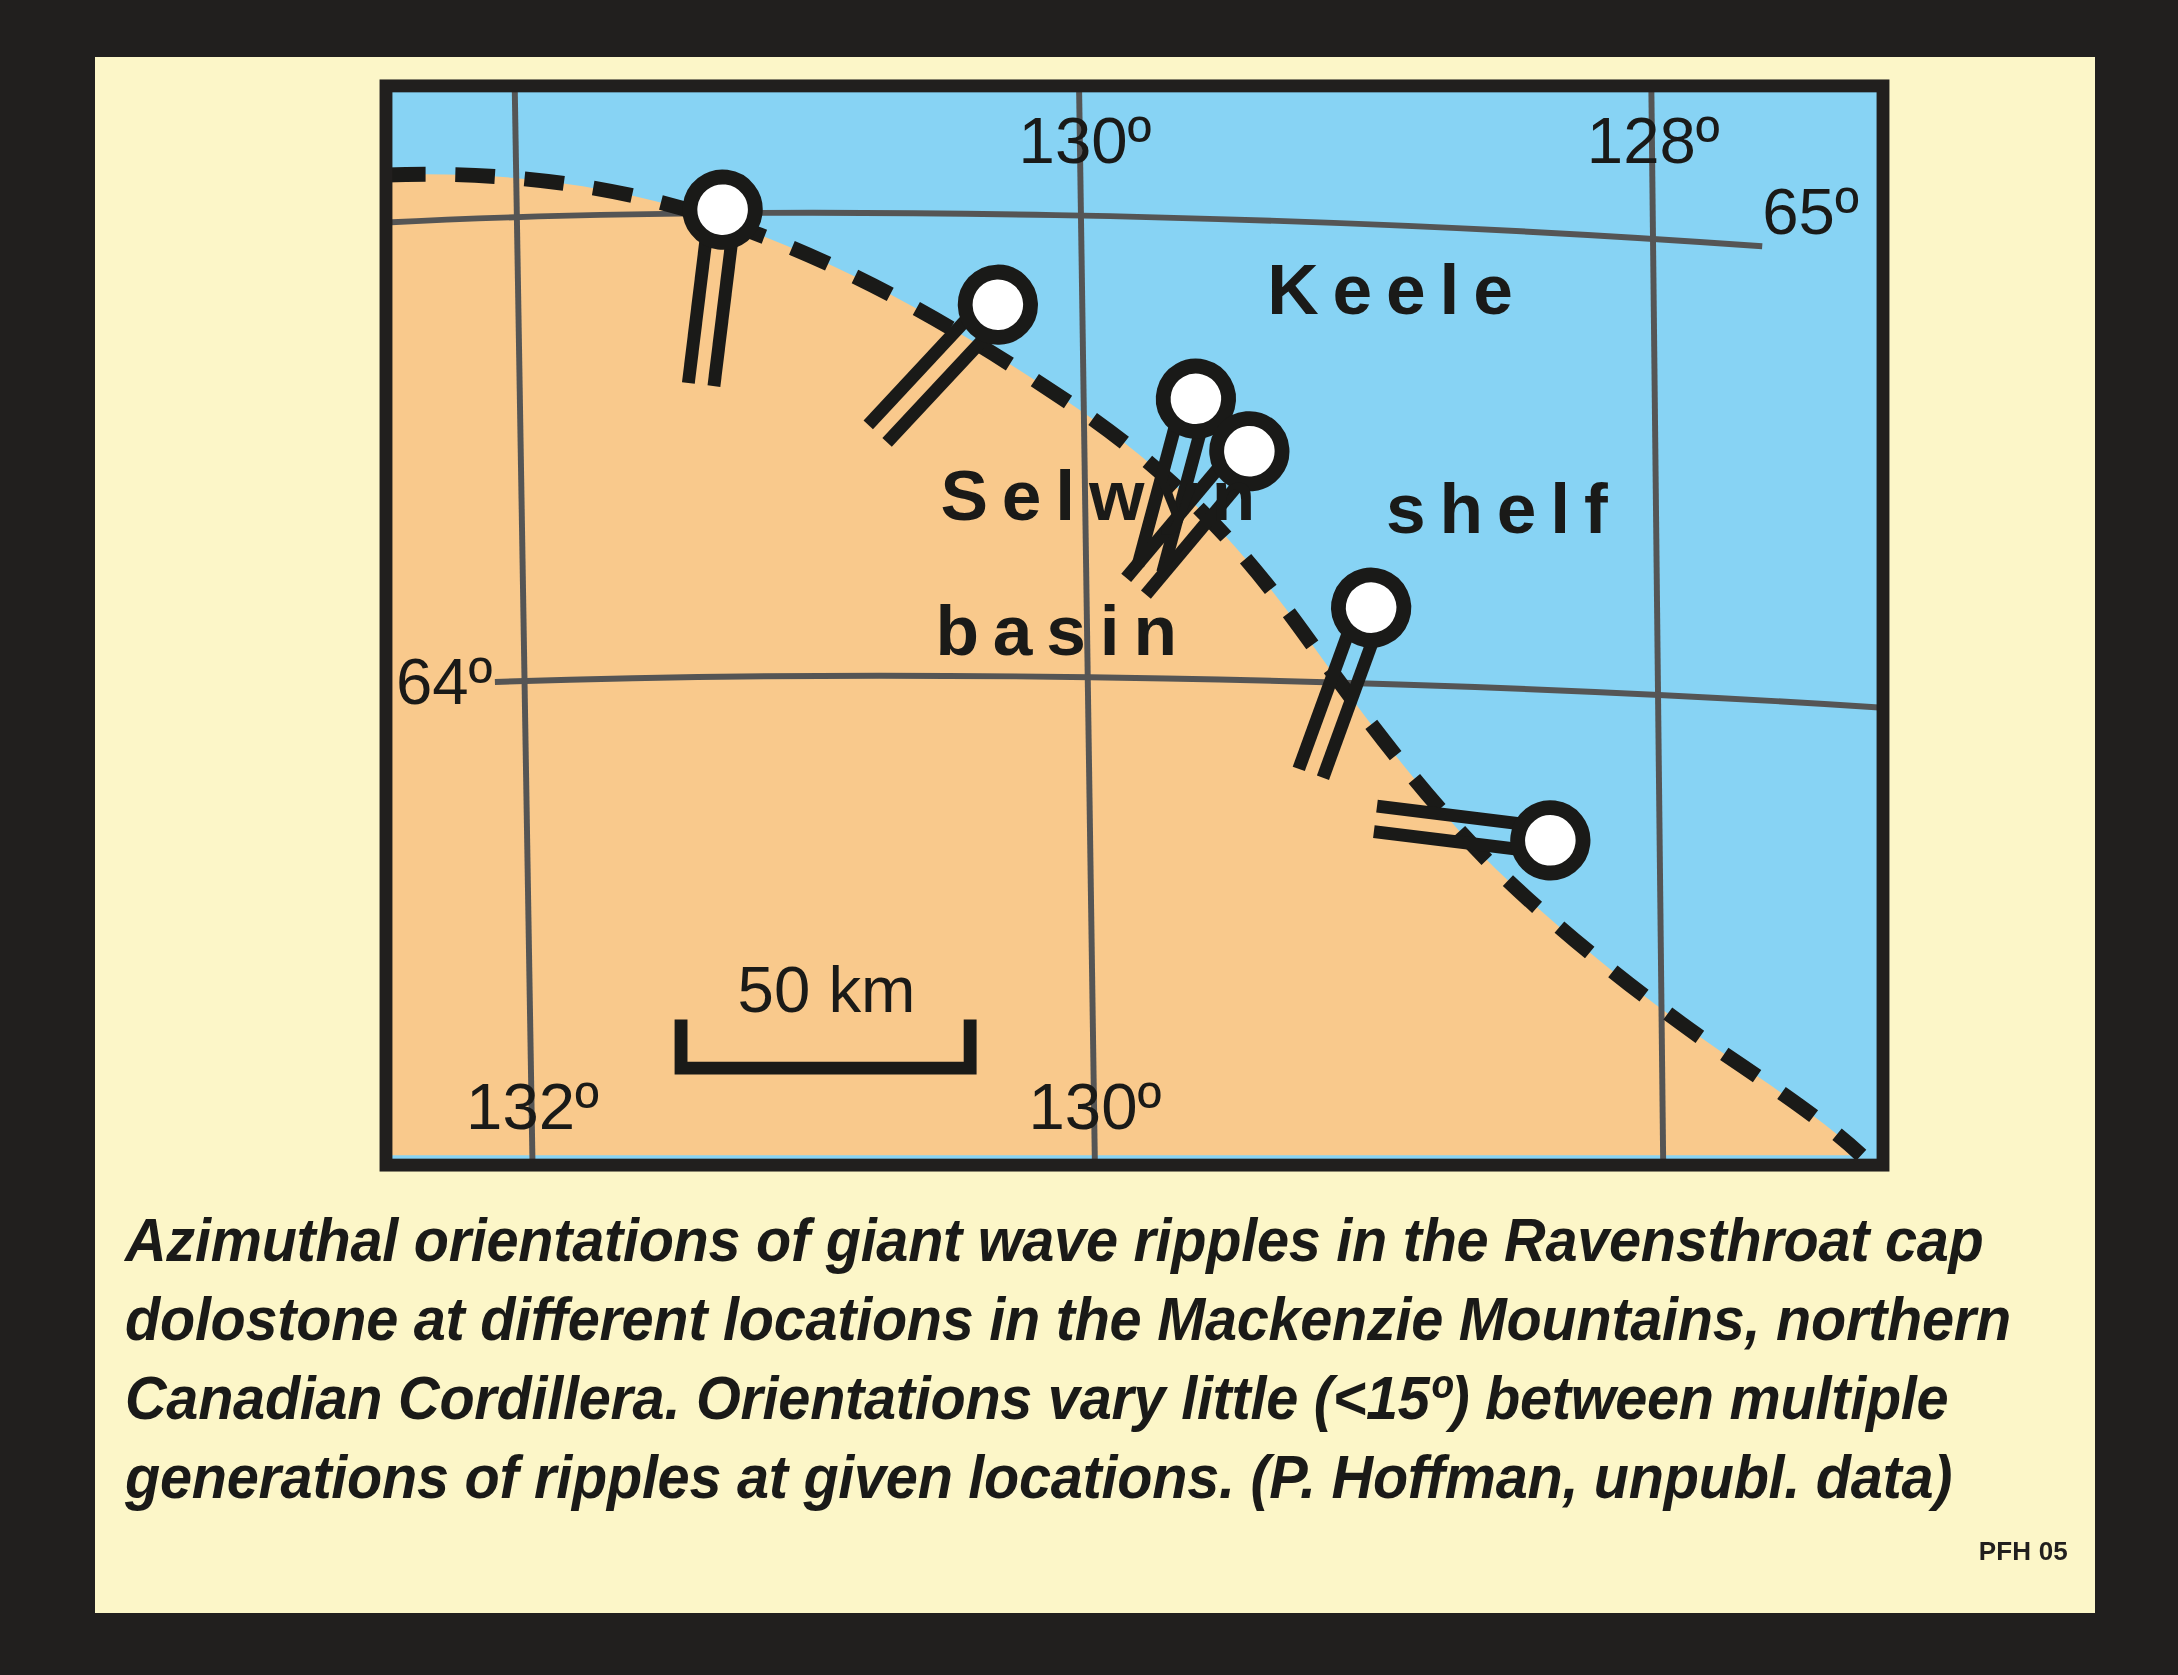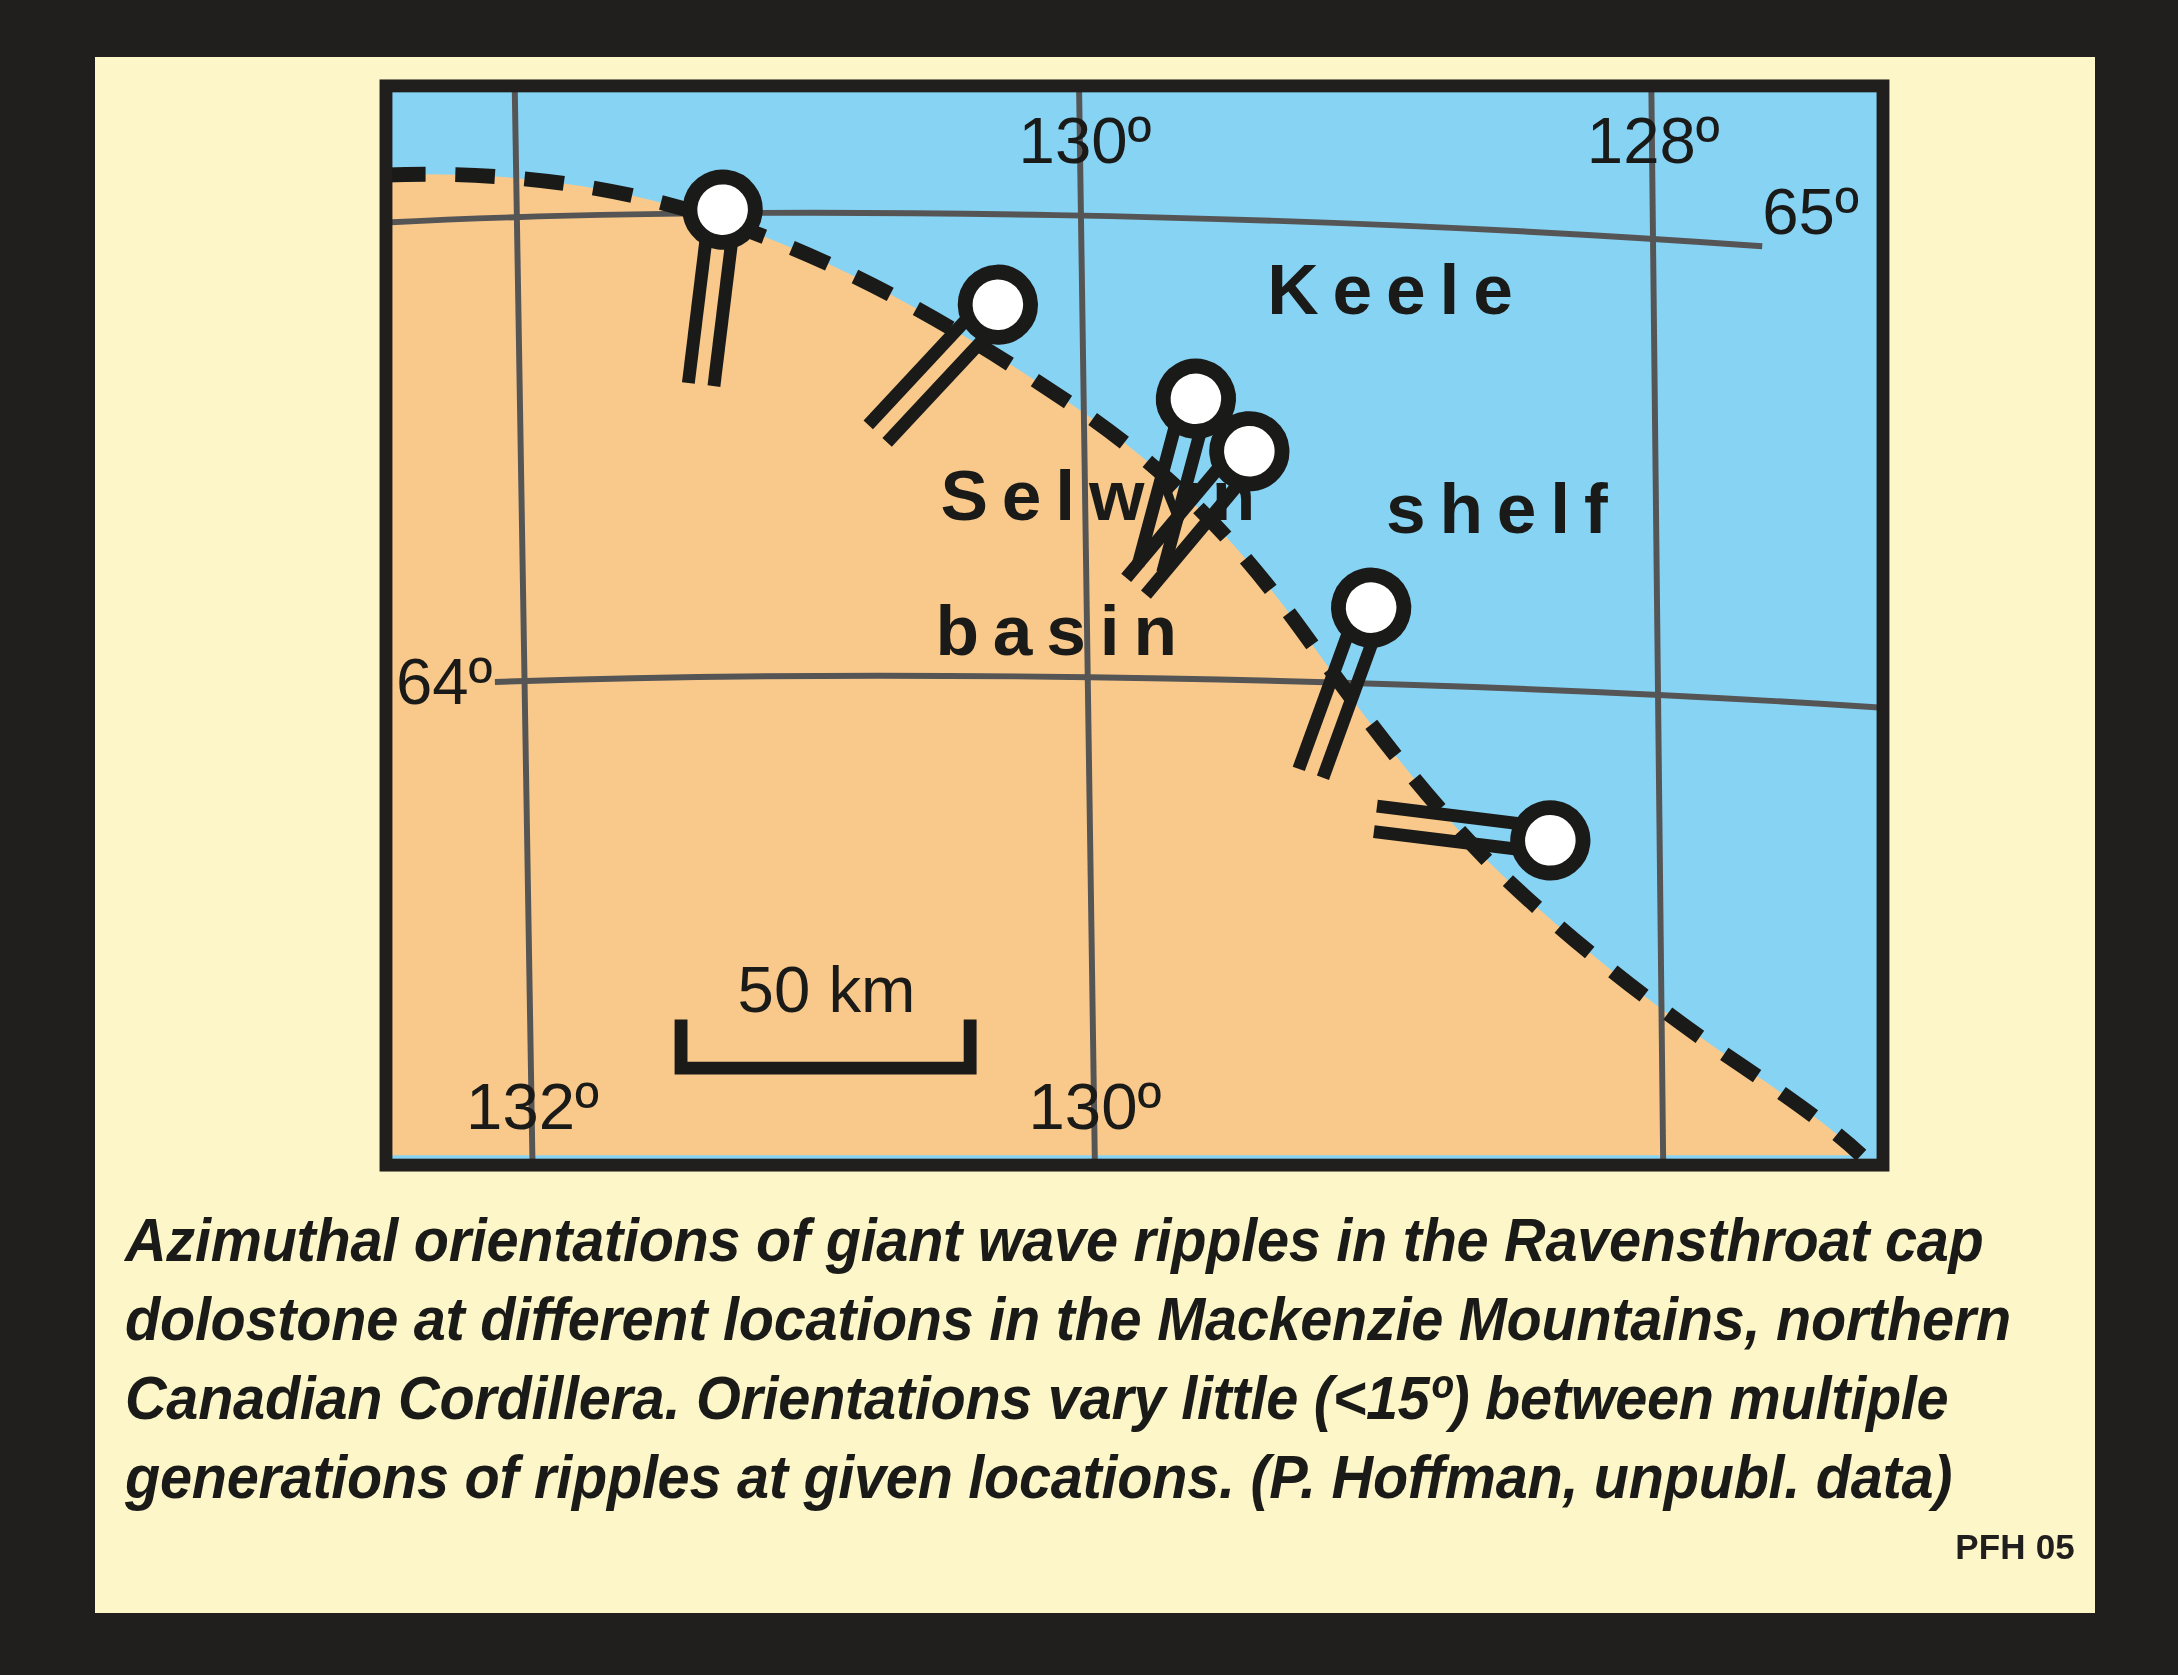--- a/index.html
+++ b/index.html
@@ -16,22 +16,22 @@
     background:#fcf6c8;
   }
   #map-wrap{
     position:absolute;
     left:281px; top:19px;
     width:1517px; height:1099px;
   }
   #map-svg{display:block;width:100%;height:100%;}
   #credit{
     position:absolute;
-    right:20px; bottom:46px;
-    font-size:35px;
+    right:27px; bottom:46px;
+    font-size:26px;
     font-weight:bold;
     color:#211f1e;
     letter-spacing:0.2px;
   }
   #caption{
     position:absolute;
     left:30px; right:28px;
     top:1143px;
     color:#1a1a18;
     font-family:"Liberation Sans Narrow","Liberation Sans", sans-serif;

